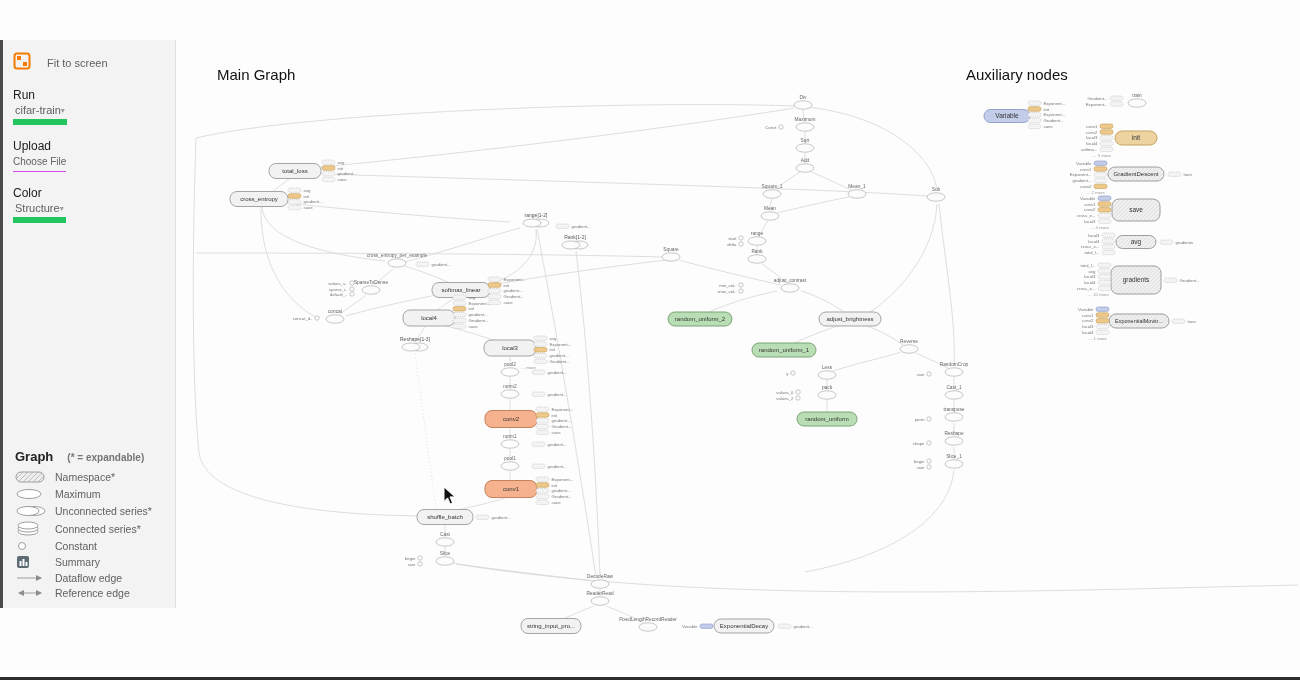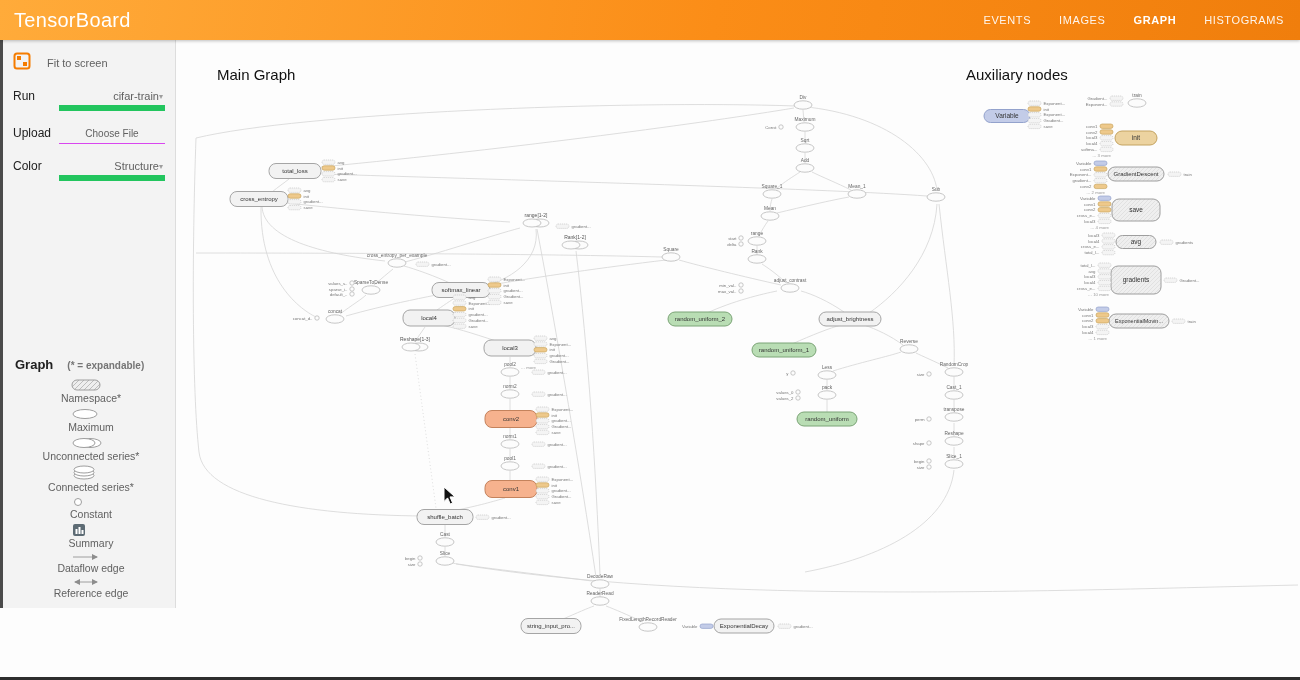--- a/index.html
+++ b/index.html
@@ -17,35 +17,35 @@
   nav a { color:rgba(255,255,255,.92); font-size:11px; font-weight:500; letter-spacing:.6px;
           text-decoration:none; cursor:pointer; }
   nav a.active { font-weight:700; color:#fff; }
 
   
   .sidebar { position:absolute; top:40px; left:0; width:176px; height:568px;
              background:#f3f3f3; border-right:1px solid #ddd; border-left:3px solid #4a4a4a;
              padding:12px 10px 14px 10px; z-index:4; }
   .fit-row { display:flex; align-items:center; gap:16px; margin-bottom:14px; cursor:pointer; }
   .fit-label { font-size:11px; color:#616161; }
-  .ctl-row { display:flex; align-items:baseline; margin-bottom:14px; }
+  .ctl-row { display:flex; align-items:baseline; margin-bottom:14px;flex-direction:column; }
   .ctl-row > label { width:46px; font-size:12px; color:#212121; flex:none; }
   .select { flex:1; border-bottom:6px solid #22c55e; font-size:11px; color:#616161;
             display:flex; justify-content:flex-end; align-items:center;
             padding:2px 2px 3px 2px; cursor:pointer; }
   .select .caret { font-size:8px; color:#9e9e9e; }
   .file-btn { flex:1; border-bottom:1px solid #d946ef; font-size:10px; color:#616161;
               text-align:center; padding:3px 0 4px 0; cursor:pointer; }
   .notes { margin:-6px 0 0 56px; font-size:10px; color:#757575; line-height:1.35; }
 
   .legend { position:absolute; left:12px; right:8px; bottom:6px; }
   .legend-head { display:flex; align-items:baseline; gap:14px; margin-bottom:6px; }
   .legend-head .t { font-size:13px; font-weight:700; color:#212121; }
   .legend-head .h { font-size:10px; color:#757575;font-weight:bold; }
-  .legend-item { display:flex; align-items:center; margin-bottom:3px;flex-direction:column; }
+  .legend-item { display:flex; align-items:center; margin-bottom:3px; }
   .legend-item .licon { width:40px; flex:none; display:flex; justify-content:flex-start; }
   .legend-item .llab { font-size:10.5px; color:#616161; }
 
   
   .gtitle { position:absolute; font-size:15px; font-weight:500; color:#111; z-index:3; }
   .main-graph-title { left:196px; top:66px;margin-left:21px; }
   .aux-title { left:966px; top:66px; }
   #graph-svg { position:absolute; left:176px; top:40px; width:1124px; height:636px; }
   #cursor { position:absolute; left:443px; top:486px; z-index:6; }
   .bottom-strip { position:absolute; left:0; bottom:0; width:1300px; height:3px; background:#2e2e2e; z-index:7; }
@@ -67,29 +67,20 @@
       <path d="M0,0 L6,3 L0,6 Z" fill="#8d8d8d"></path>
     </marker>
     <marker id="arrL" markerWidth="6" markerHeight="6" refX="1" refY="3" orient="auto">
       <path d="M6,0 L0,3 L6,6 Z" fill="#8d8d8d"></path>
     </marker>
   </defs>
 </svg>
 
 <div class="app">
 
-  <header>
-    <div class="app-title">TensorBoard</div>
-    <nav>
-      <a>EVENTS</a>
-      <a>IMAGES</a>
-      <a class="active">GRAPH</a>
-      <a>HISTOGRAMS</a>
-    </nav>
-  </header>
 
   <aside class="sidebar">
     <div class="fit-row">
       <span>
         <svg width="18" height="18" viewBox="0 0 18 18">
           <rect x="1.5" y="1.5" width="15" height="15" rx="2.5" fill="none" stroke="#f57c00" stroke-width="2"></rect>
           <rect x="4" y="4" width="4" height="4" fill="#f57c00"></rect>
           <rect x="10" y="10" width="4" height="4" fill="#f57c00"></rect>
         </svg>
       </span>

